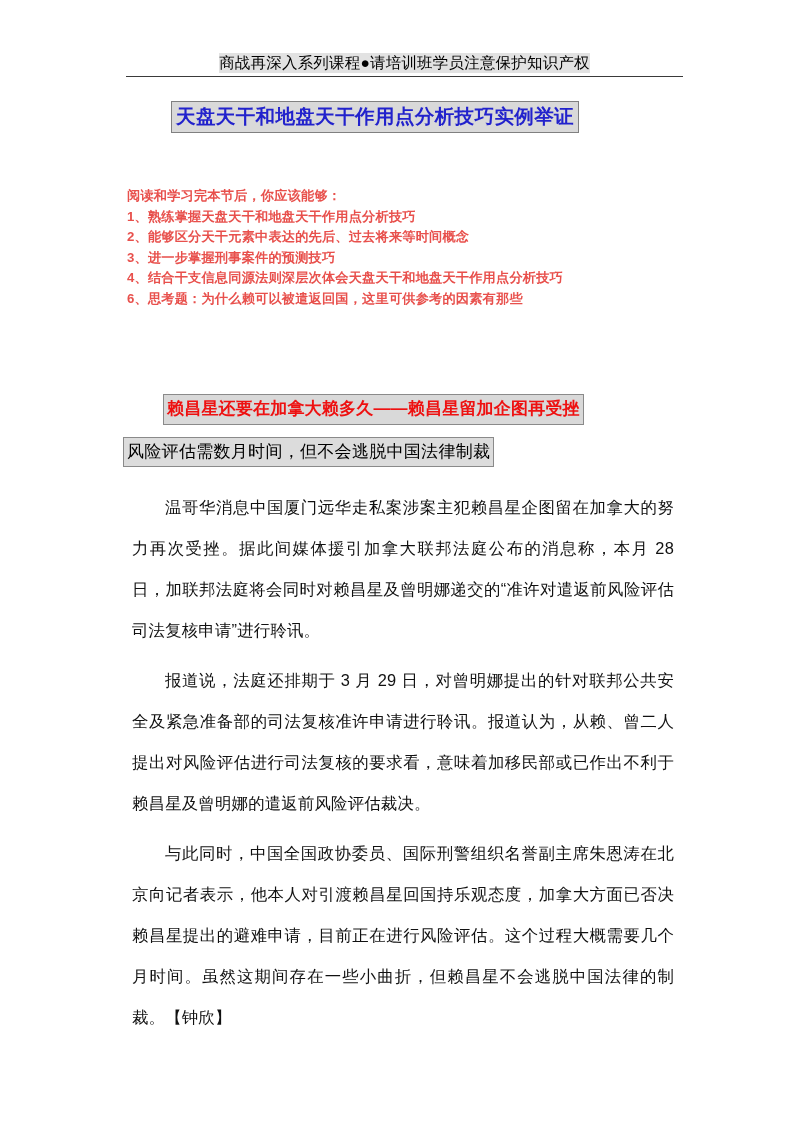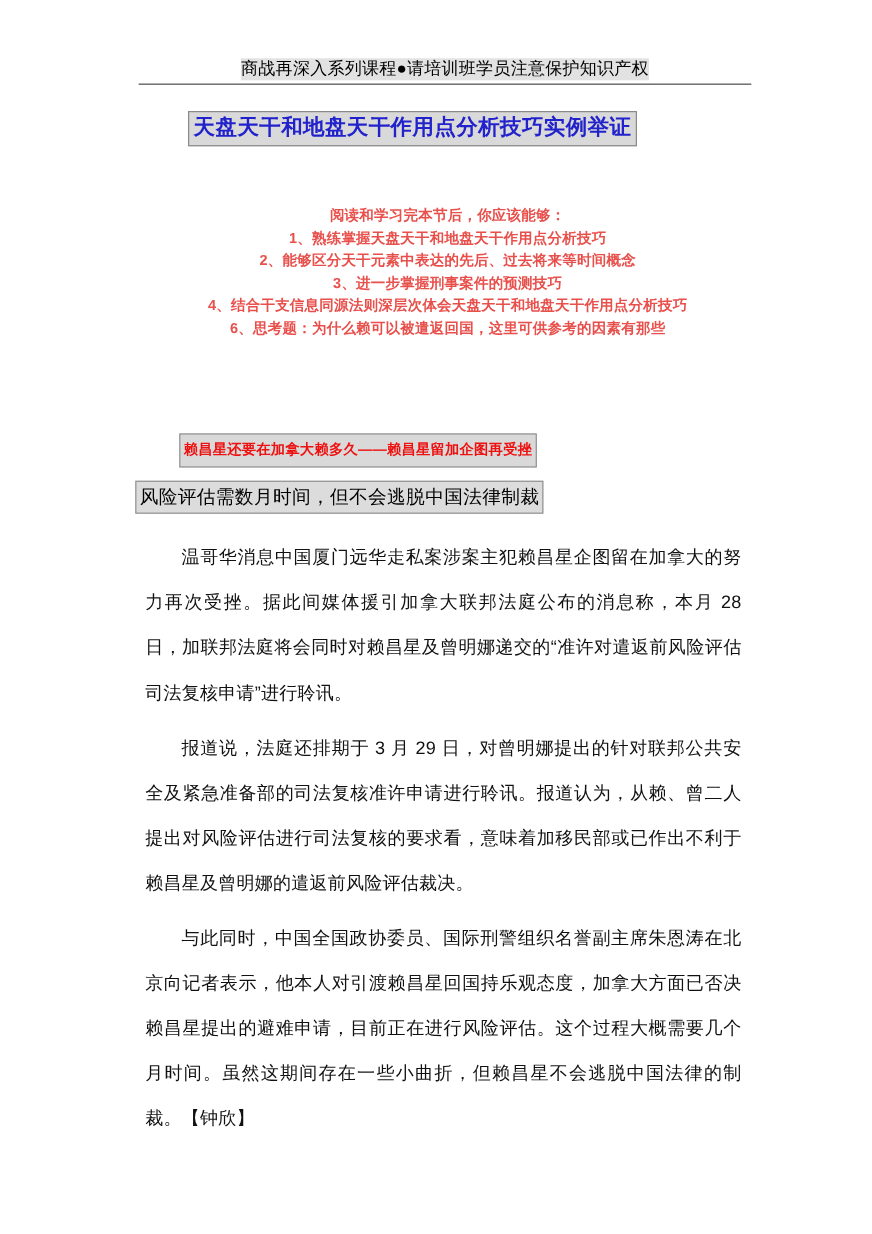--- a/index.html
+++ b/index.html
@@ -100,39 +100,38 @@
     letter-spacing: 0.3px;
     white-space: nowrap;
   }
   .obj-line {
     font-size: 13.2px;
     font-weight: bold;
     line-height: 20.6px;
     color: #e8504c;
     letter-spacing: 0.2px;
     white-space: nowrap;
-    text-align: center;
   }
   .obj-line.first {
     color: #e8504c;
   }
 
   
   .headline-wrap {
     position: absolute;
     left: 155px;
     top: 394px;
   }
   .headline {
     display: inline-block;
     background: #d9d9d9;
     border: 1px solid #8a8a8a;
     color: #ee1111;
     font-weight: bold;
-    font-size: 13px;
+    font-size: 17px;
     line-height: 24px;
     letter-spacing: 0.2px;
     padding: 2px 3px 3px 3px;
     white-space: nowrap;
   }
 
   
   .subhead-wrap {
     position: absolute;
     left: 115px;

